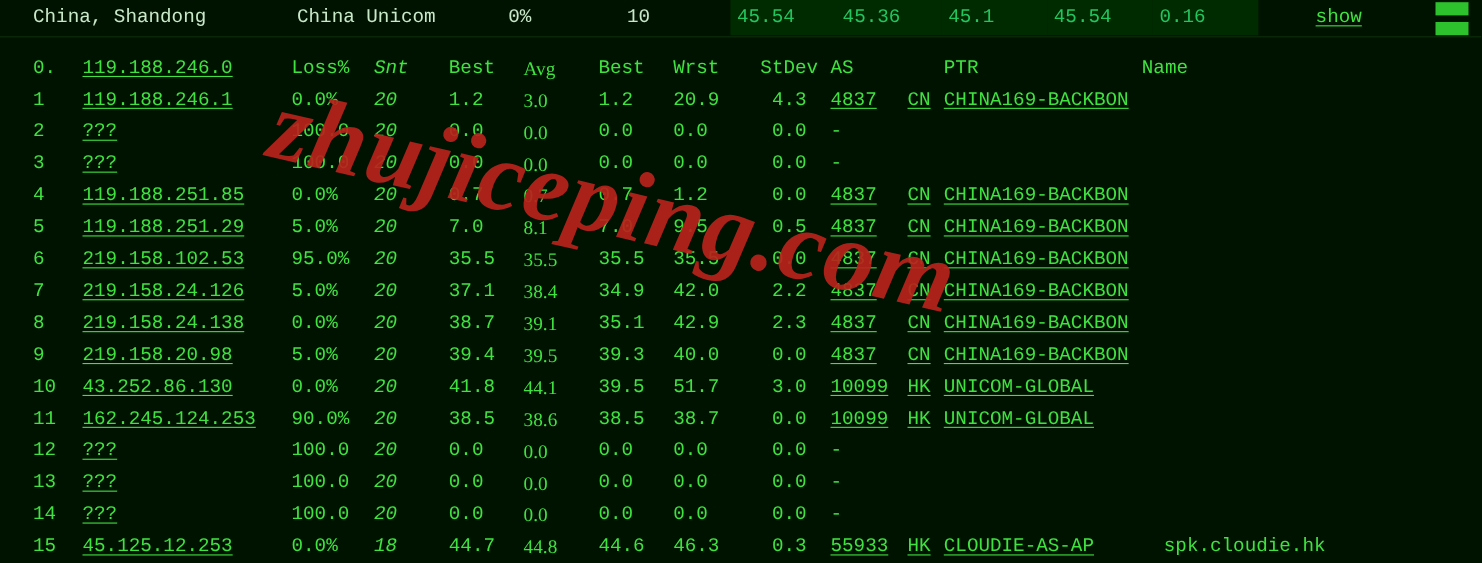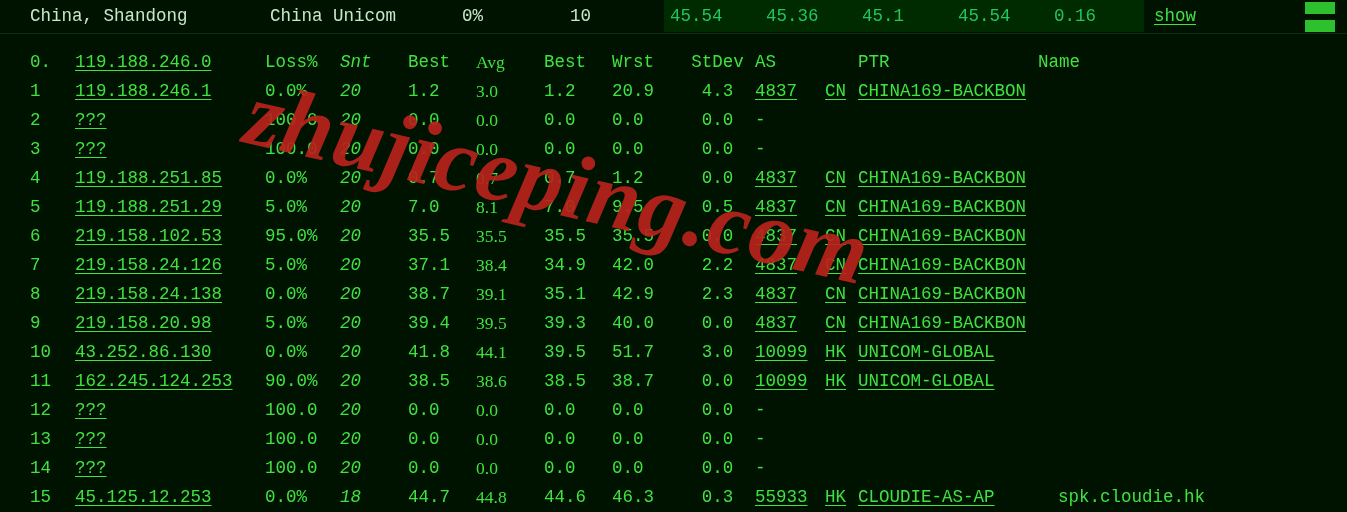--- a/index.html
+++ b/index.html
@@ -23,21 +23,21 @@
   .small-gap{height:16px;}
   
   .status{display:flex;height:32px;line-height:32px;padding-left:30px;color:#dff0df;}
   .status .c1{width:240px;color:#c8e8c8;}
   .status .c2{width:192px;color:#c8e8c8;}
   .status .c3{width:108px;color:#c8e8c8;}
   .status .c4{width:94px;color:#c8e8c8;}
   .status .cbox{width:96px;text-align:left;color:#22c55e;}
   .status .cbox.d{background:rgba(0,90,0,.35);padding-left:6px;box-sizing:border-box;}
   .status .spacer{flex:0 0 10px;}
-  .show{color:#3fe23f;}
+  .show{color:#3fe23f;margin-left:42px;}
   .sep{position:absolute;top:33px;left:0;right:0;height:1px;background:rgba(20,60,20,.7);}
   .header-row .cell{color:#3fe23f;}
   
   .wm{position:absolute;left:240px;top:130px;color:#b8231c;font-family:Georgia,"Times New Roman",serif;font-style:italic;font-weight:700;font-size:92px;pointer-events:none;transform:rotate(13deg);opacity:.92;letter-spacing:1px;}
   
   .rbar{position:absolute;right:12px;width:30px;height:12px;background:#2dc22d;}
 </style>
 </head>
 <body>
 <div class="root">

